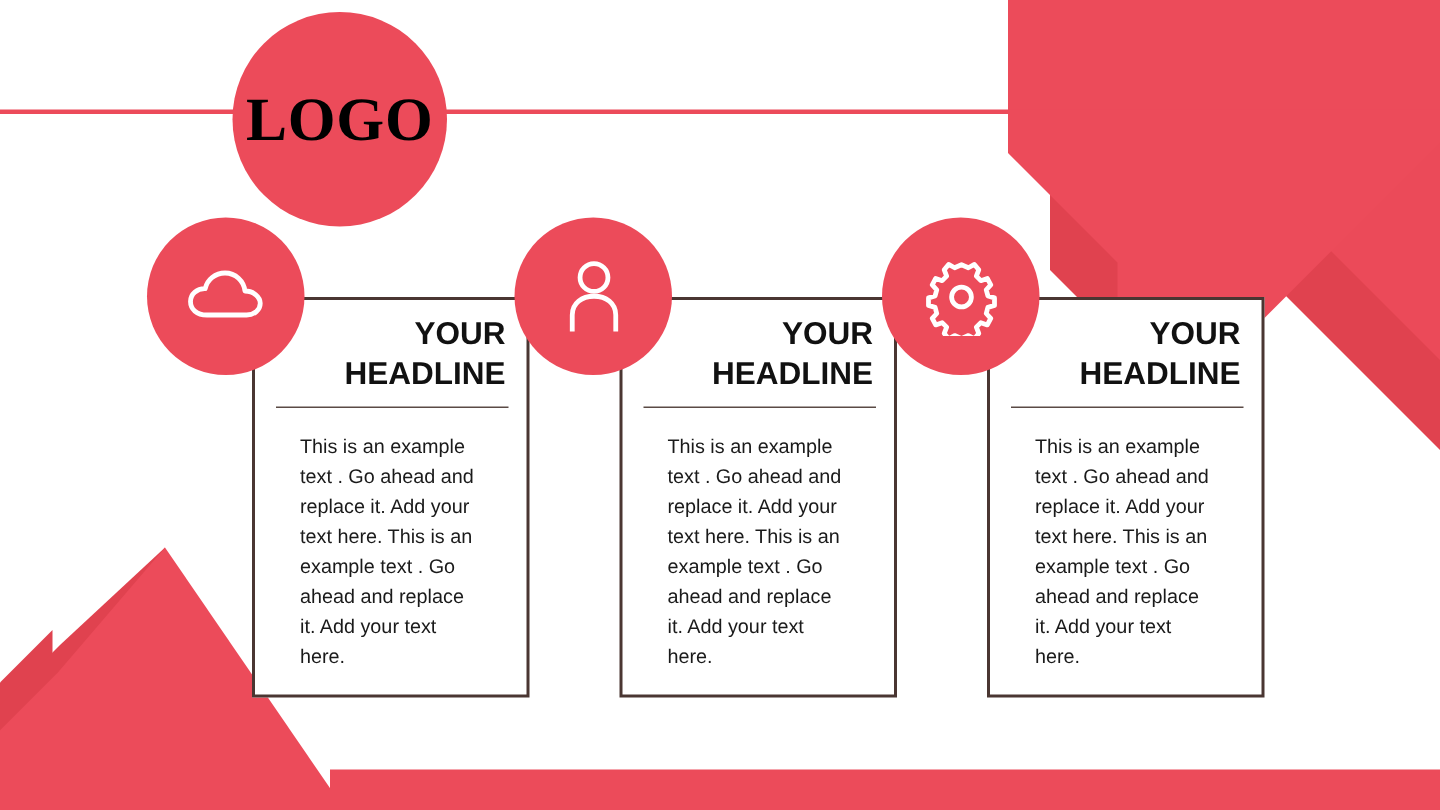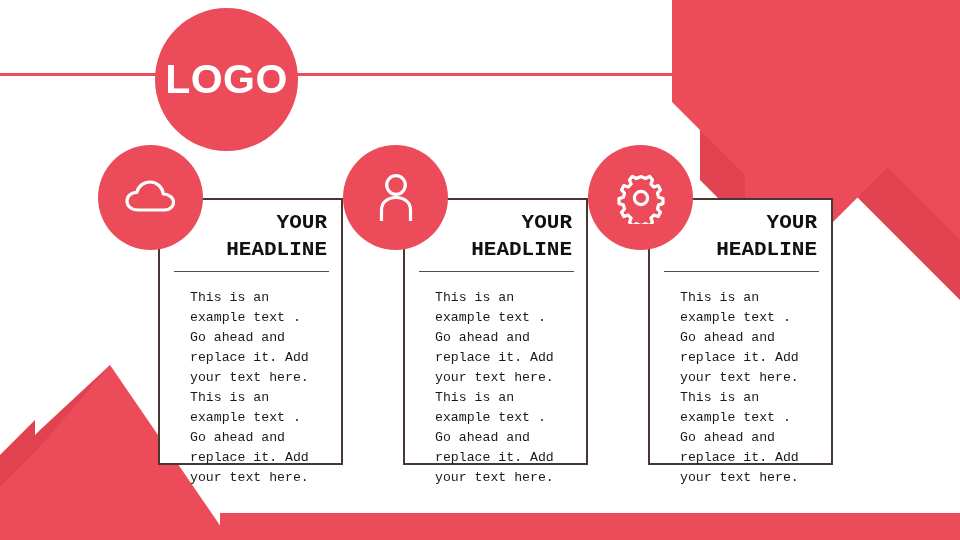--- a/index.html
+++ b/index.html
@@ -48,25 +48,26 @@
     top: 8px;
     width: 143px;
     height: 143px;
     border-radius: 50%;
     background: #ec4b5a;
     display: flex;
     align-items: center;
     justify-content: center;
   }
   .logo-text {
-    color: #ffffff;
+    color: #000000;
     font-size: 41px;
     font-weight: bold;
     letter-spacing: 0.5px;
     line-height: 1;
+    font-family: Liberation Serif, serif;
   }
 
   
   .cards {
     position: absolute;
     left: 0;
     top: 0;
     width: 960px;
     height: 540px;
   }
@@ -76,28 +77,27 @@
     top: 145px;
     width: 290px;
     height: 325px;
   }
   .card-wrap.c1 { left: 98px; }
   .card-wrap.c2 { left: 343px; }
   .card-wrap.c3 { left: 588px; }
 
   .card-box {
     position: absolute;
-    left: 60px;
+    left: 70px;
     top: 53px;
     width: 185px;
     height: 267px;
     border: 2px solid #4a3632;
     background: #ffffff;
     box-sizing: border-box;
-    font-family: Liberation Mono, monospace;
   }
 
   .card-inner {
     padding: 10px 12px 0 14px;
   }
 
   .card-headline {
     font-size: 21px;
     font-weight: bold;
     color: #111111;

